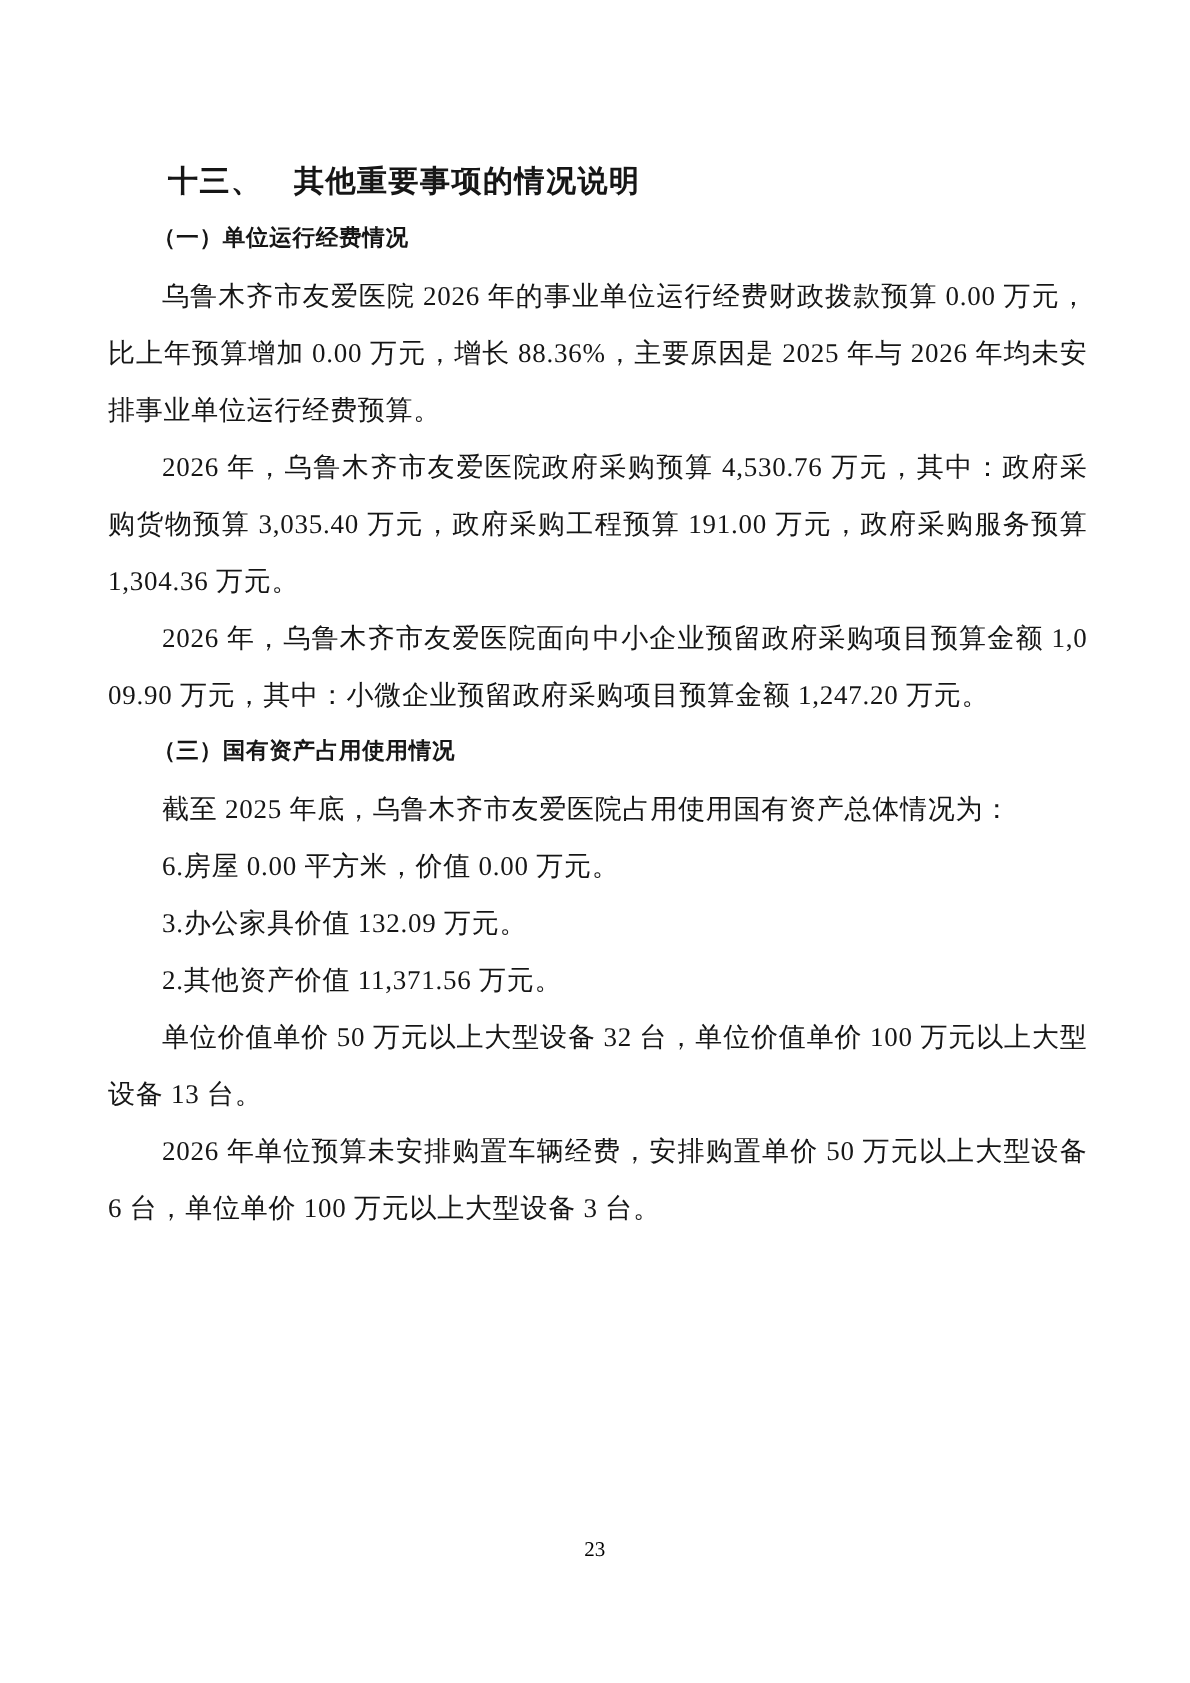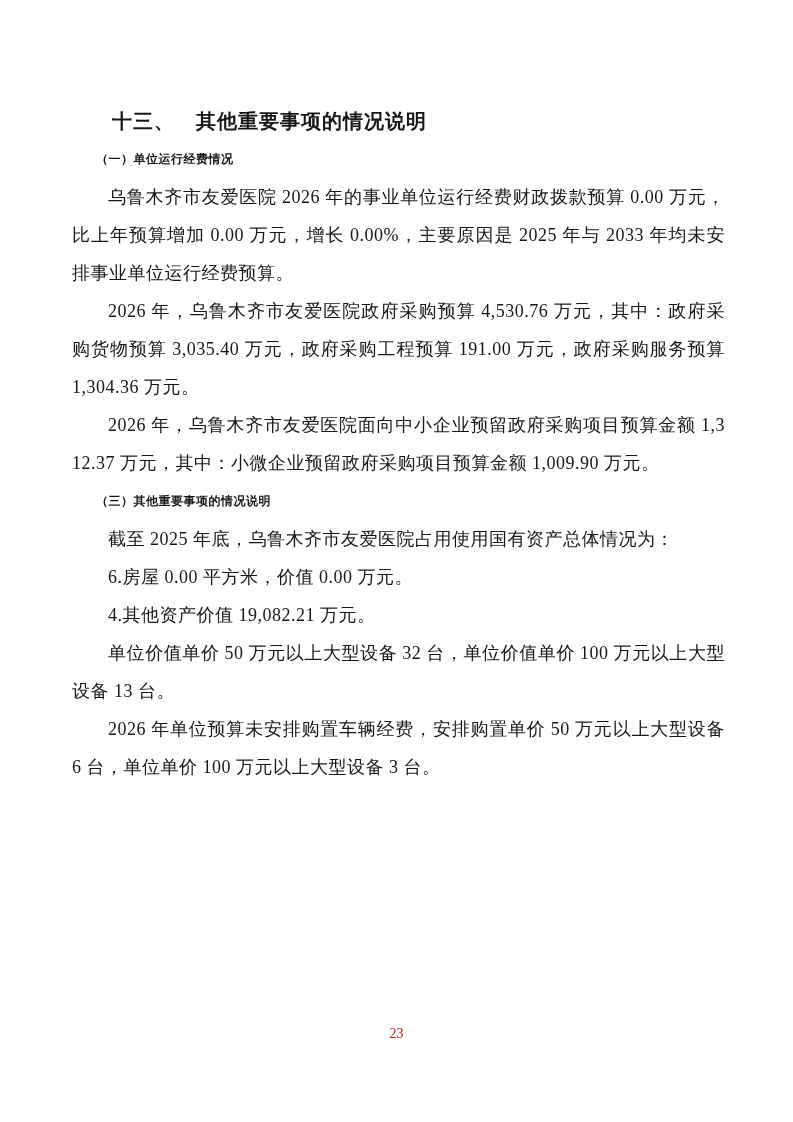--- a/index.html
+++ b/index.html
@@ -27,21 +27,21 @@
     margin:0;
     font-size:20px;
     font-weight:700;
     line-height:38px;
     text-indent:2em;
     letter-spacing:1px;
     white-space:pre-wrap;
   }
   .h2{
     margin:0;
-    font-size:12px;
+    font-size:15px;
     font-weight:700;
     line-height:38px;
     text-indent:2em;
     letter-spacing:0.5px;
   }
   .para{
     margin:0;
     font-size:18px;
     line-height:38px;
     text-indent:2em;
@@ -51,50 +51,51 @@
   }
   .footer{
     position:absolute;
     left:0;
     right:0;
     top:1024px;
     text-align:center;
   }
   .page-number{
     font-size:14px;
-    color:#b91c1c;
+    color:#000000;
     font-family:"Liberation Serif","DejaVu Serif",serif;
   }
 </style>
 </head>
 <body>
 
 <div class="page">
   <div class="doc">
 
     <h1 class="h1">十三、　其他重要事项的情况说明</h1>
 
     <h2 class="h2">（一）单位运行经费情况</h2>
 
-    <p class="para">乌鲁木齐市友爱医院 2026 年的事业单位运行经费财政拨款预算 0.00 万元，比上年预算增加 0.00 万元，增长 0.00%，主要原因是 2025 年与 2033 年均未安排事业单位运行经费预算。</p>
+    <p class="para">乌鲁木齐市友爱医院 2026 年的事业单位运行经费财政拨款预算 0.00 万元，比上年预算增加 0.00 万元，增长 88.36%，主要原因是 2025 年与 2026 年均未安排事业单位运行经费预算。</p>
 
 
     <p class="para">2026 年，乌鲁木齐市友爱医院政府采购预算 4,530.76 万元，其中：政府采购货物预算 3,035.40 万元，政府采购工程预算 191.00 万元，政府采购服务预算 1,304.36 万元。</p>
 
-    <p class="para">2026 年，乌鲁木齐市友爱医院面向中小企业预留政府采购项目预算金额 1,312.37 万元，其中：小微企业预留政府采购项目预算金额 1,009.90 万元。</p>
+    <p class="para">2026 年，乌鲁木齐市友爱医院面向中小企业预留政府采购项目预算金额 1,009.90 万元，其中：小微企业预留政府采购项目预算金额 1,247.20 万元。</p>
 
-    <h2 class="h2">（三）其他重要事项的情况说明</h2>
+    <h2 class="h2">（三）国有资产占用使用情况</h2>
 
     <p class="para">截至 2025 年底，乌鲁木齐市友爱医院占用使用国有资产总体情况为：</p>
 
     <p class="para">6.房屋 0.00 平方米，价值 0.00 万元。</p>
 
 
+    <p class="para">3.办公家具价值 132.09 万元。</p>
 
-    <p class="para">4.其他资产价值 19,082.21 万元。</p>
+    <p class="para">2.其他资产价值 11,371.56 万元。</p>
 
     <p class="para">单位价值单价 50 万元以上大型设备 32 台，单位价值单价 100 万元以上大型设备 13 台。</p>
 
     <p class="para">2026 年单位预算未安排购置车辆经费，安排购置单价 50 万元以上大型设备 6 台，单位单价 100 万元以上大型设备 3 台。</p>
 
   </div>
 
   <div class="footer">
     <span class="page-number">23</span>
   </div>

